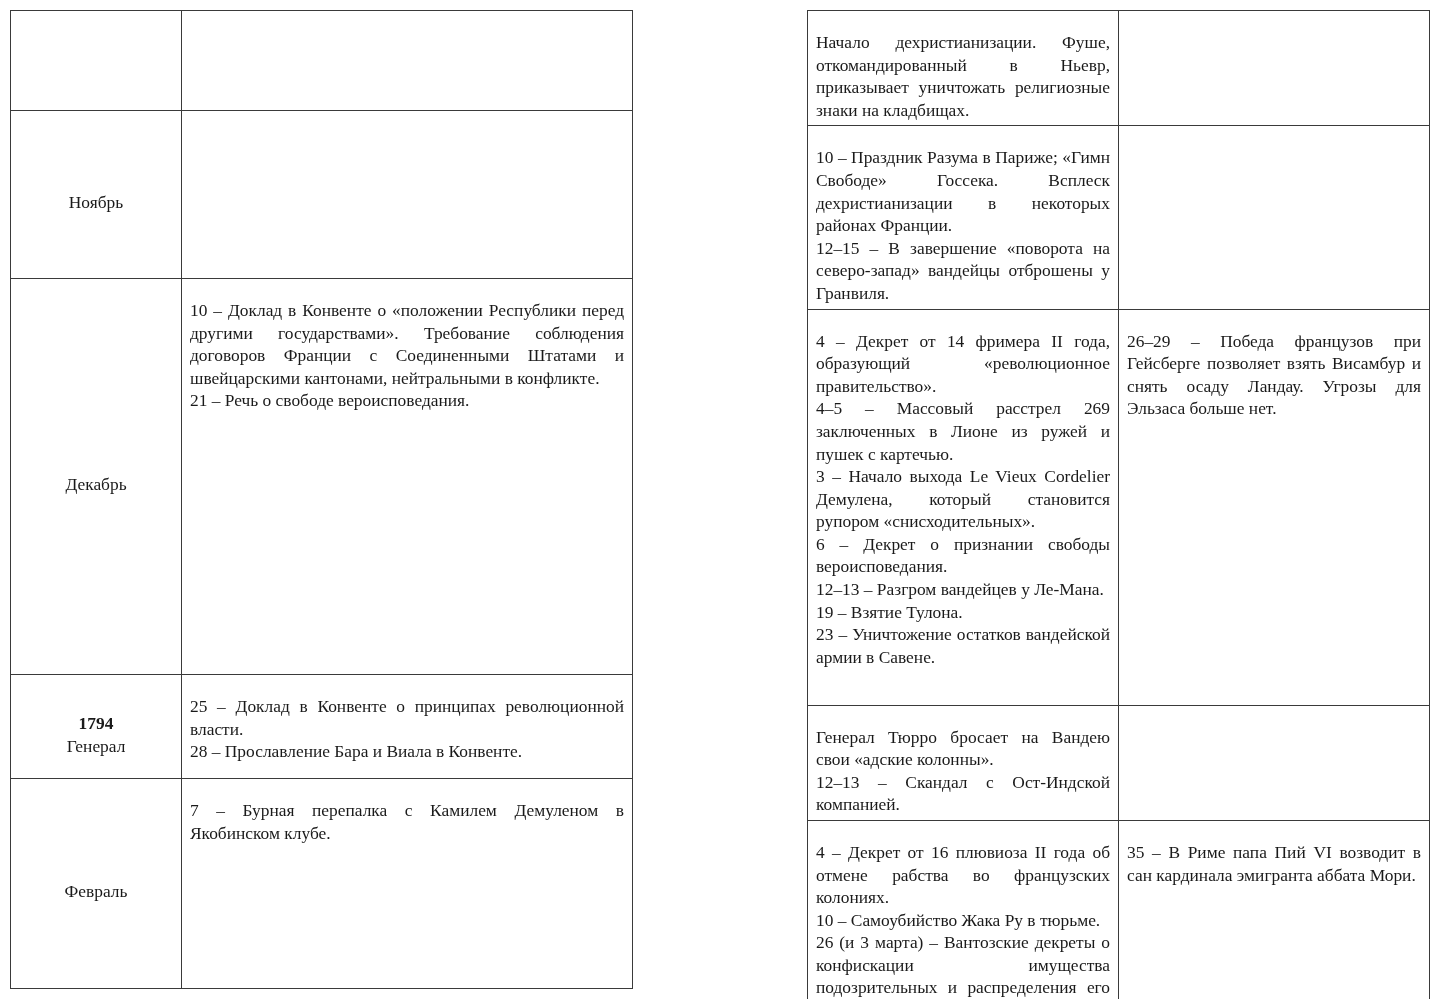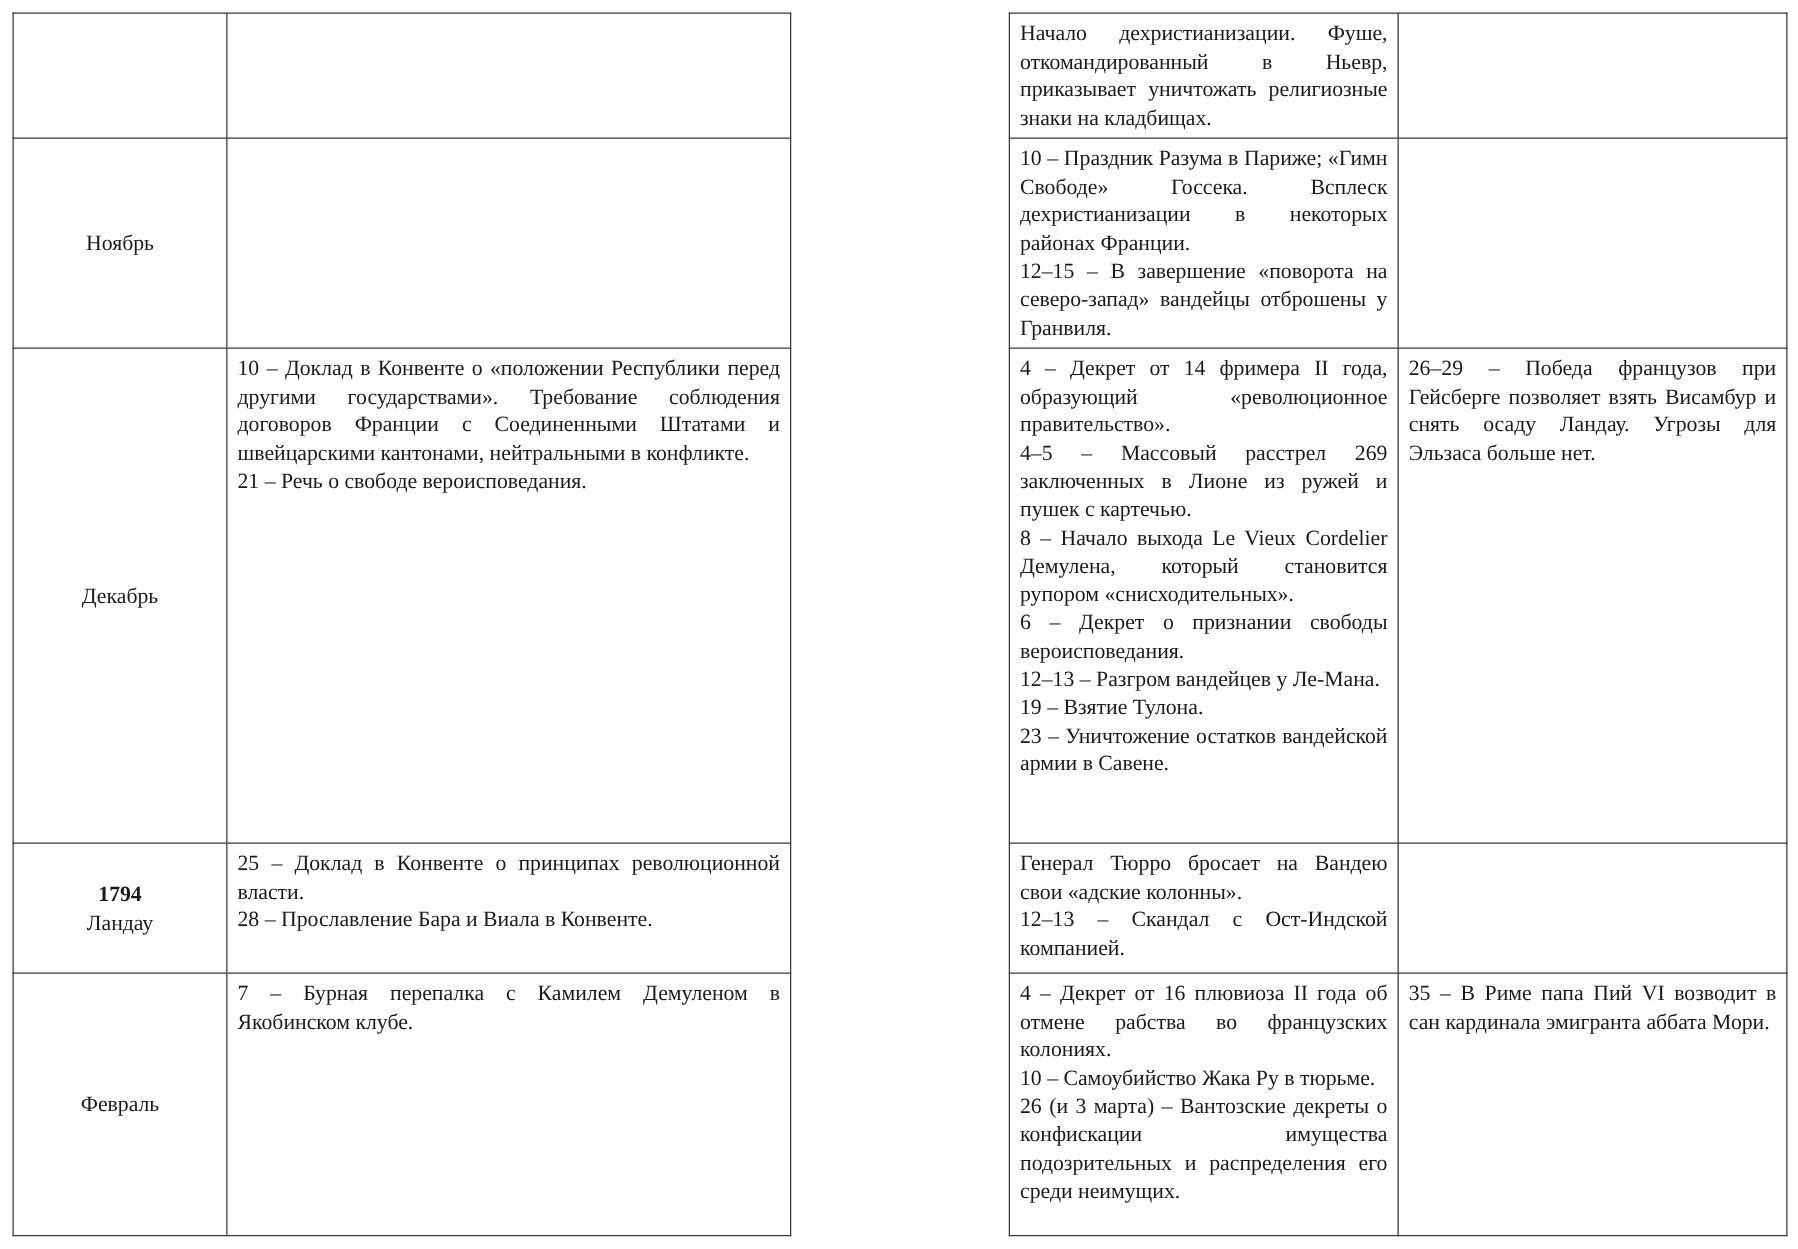--- a/index.html
+++ b/index.html
@@ -1,19 +1,19 @@
 <!DOCTYPE html>
 <html><head>
 <meta charset="utf-8">
 <style>
   html, body { margin: 0; padding: 0; background: #ffffff; }
   body { width: 1438px; height: 999px; position: relative; overflow: hidden;
          font-family: "Liberation Serif", "DejaVu Serif", serif; color: #1a1a1a; }
   .tbl { position: absolute; top: 10px; border-collapse: collapse; table-layout: fixed; }
-  .tbl td { border: 1.5px solid #3a3a3a; vertical-align: top; padding: 4px 8px 4px 8px;
+  .tbl td { border: 1.5px solid #3a3a3a; vertical-align: top; padding: 20px 8px 4px 8px;
             font-size: 17.4px; line-height: 22.6px; }
   #left-table { left: 10px; width: 622px; border-radius: 31px; }
   #right-table { left: 807px; width: 622px; }
   #left-table col.c1 { width: 171px; }
   #left-table col.c2 { width: 451px; }
   #right-table col.c1 { width: 311px; }
   #right-table col.c2 { width: 311px; }
   td.month { text-align: center; vertical-align: middle; }
   .year { font-weight: bold; display: block; }
   .mname { display: block; }
@@ -50,21 +50,21 @@
         <span class="mname">Декабрь</span>
       </td>
       <td>
         <span class="line">10 – Доклад в Конвенте о «положении Республики перед другими государствами». Требование соблюдения договоров Франции с Соединенными Штатами и швейцарскими кантонами, нейтральными в конфликте.</span>
         <span class="line">21 – Речь о свободе вероисповедания.</span>
       </td>
     </tr>
     <tr class="r4">
       <td class="month">
         <span class="year">1794</span>
-        <span class="mname">Ландау</span>
+        <span class="mname">Генерал</span>
       </td>
       <td>
         <span class="line">25 – Доклад в Конвенте о принципах революционной власти.</span>
         <span class="line">28 – Прославление Бара и Виала в Конвенте.</span>
       </td>
     </tr>
     <tr class="r5">
       <td class="month">
         <span class="year"></span>
         <span class="mname">Февраль</span>
@@ -92,21 +92,21 @@
       <td>
         <span class="line">10 – Праздник Разума в Париже; «Гимн Свободе» Госсека. Всплеск дехристианизации в некоторых районах Франции.</span>
         <span class="line">12–15 – В завершение «поворота на северо-запад» вандейцы отброшены у Гранвиля.</span>
       </td>
       <td></td>
     </tr>
     <tr class="r3">
       <td>
         <span class="line">4 – Декрет от 14 фримера II года, образующий «революционное правительство».</span>
         <span class="line">4–5 – Массовый расстрел 269 заключенных в Лионе из ружей и пушек с картечью.</span>
-        <span class="line">8 – Начало выхода Le Vieux Cordelier Демулена, который становится рупором «снисходительных».</span>
+        <span class="line">3 – Начало выхода Le Vieux Cordelier Демулена, который становится рупором «снисходительных».</span>
         <span class="line">6 – Декрет о признании свободы вероисповедания.</span>
         <span class="line">12–13 – Разгром вандейцев у Ле-Мана.</span>
         <span class="line">19 – Взятие Тулона.</span>
         <span class="line">23 – Уничтожение остатков вандейской армии в Савене.</span>
       </td>
       <td>
         <span class="line">26–29 – Победа французов при Гейсберге позволяет взять Висамбур и снять осаду Ландау. Угрозы для Эльзаса больше нет.</span>
       </td>
     </tr>
     <tr class="r4">

